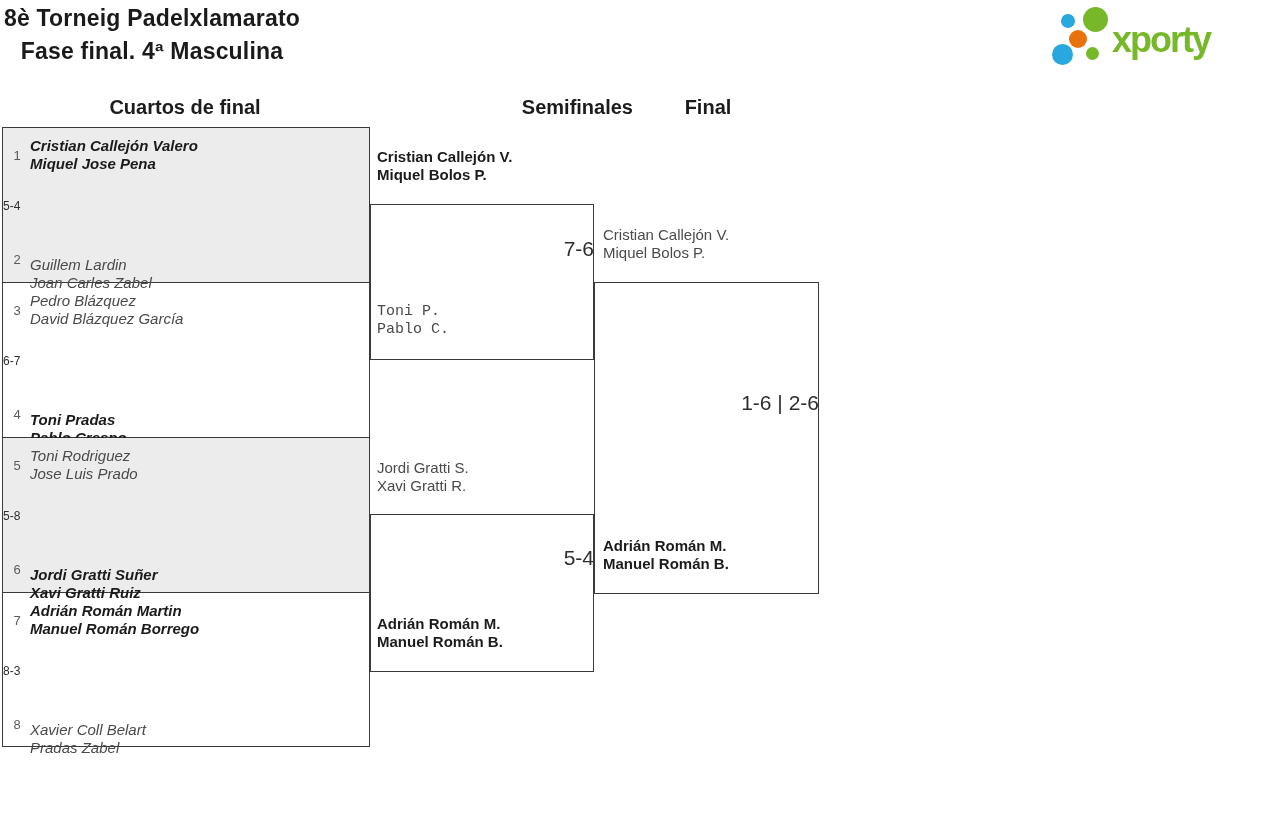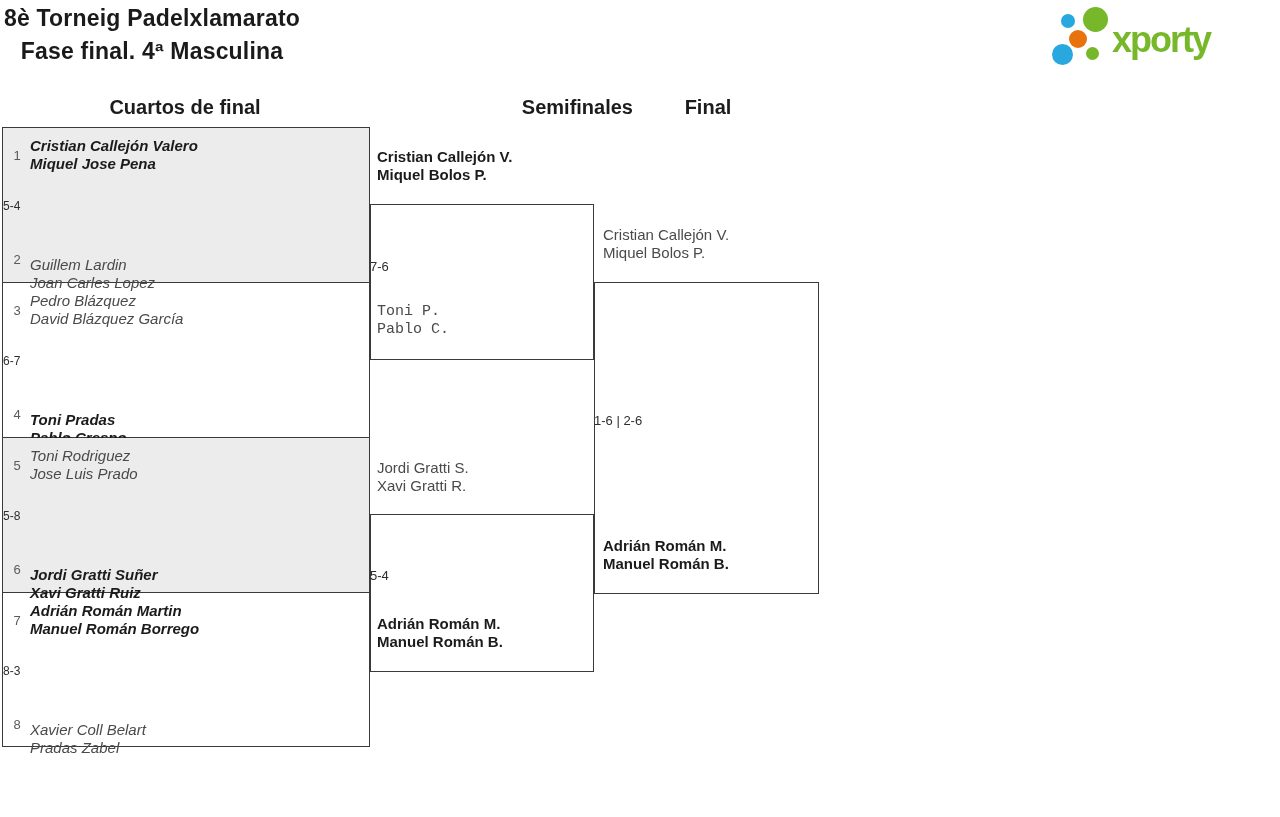--- a/index.html
+++ b/index.html
@@ -42,21 +42,21 @@
   .team-top { top:9px; } .team-bottom { top:112px;margin-top:16px; }
   .winner { font-weight:700; color:#1b1b1b; }
   .loser  { font-weight:400; color:#4a4a4a; }
 
   .score { position:absolute; left:0; width:100%; text-align:left; top:71px;
            font-size:12px; color:#2e2e2e; }
 
   
   .names { position:absolute; font-size:15px; line-height:18px; white-space:nowrap; }
   .match-box { position:absolute; border:1px solid #3a3a3a; box-sizing:border-box; background:transparent; }
-  .free-score { position:absolute; text-align:left; font-size:13px; color:#2e2e2e;margin-top:22px; }
+  .free-score { position:absolute; text-align:right; font-size:21px; color:#2e2e2e; }
 
   .sf1-names-top    { left:377px; top:148px; }
   .sf1-box          { left:370px; top:204px; width:224px; height:156px; }
   .sf1-score        { left:370px; top:237px; width:224px; }
   .sf1-names-bottom { left:377px; top:303px;font-family:Liberation Mono, monospace; }
 
   .sf2-names-top    { left:377px; top:459px; }
   .sf2-box          { left:370px; top:514px; width:224px; height:158px; }
   .sf2-score        { left:370px; top:546px; width:224px; }
   .sf2-names-bottom { left:377px; top:615px; }
@@ -94,21 +94,21 @@
     <div class="qf-cell shaded">
       <div class="seed seed-top">1</div>
       <div class="team team-top winner">
         <div>Cristian Callejón Valero</div>
         <div>Miquel Jose Pena</div>
       </div>
       <div class="score">5-4</div>
       <div class="seed seed-bottom">2</div>
       <div class="team team-bottom loser">
         <div>Guillem Lardin</div>
-        <div>Joan Carles Lopez</div>
+        <div>Joan Carles Zabel</div>
       </div>
     </div>
 
     <div class="qf-cell">
       <div class="seed seed-top">3</div>
       <div class="team team-top loser">
         <div>Pedro Blázquez</div>
         <div>David Blázquez García</div>
       </div>
       <div class="score">6-7</div>

